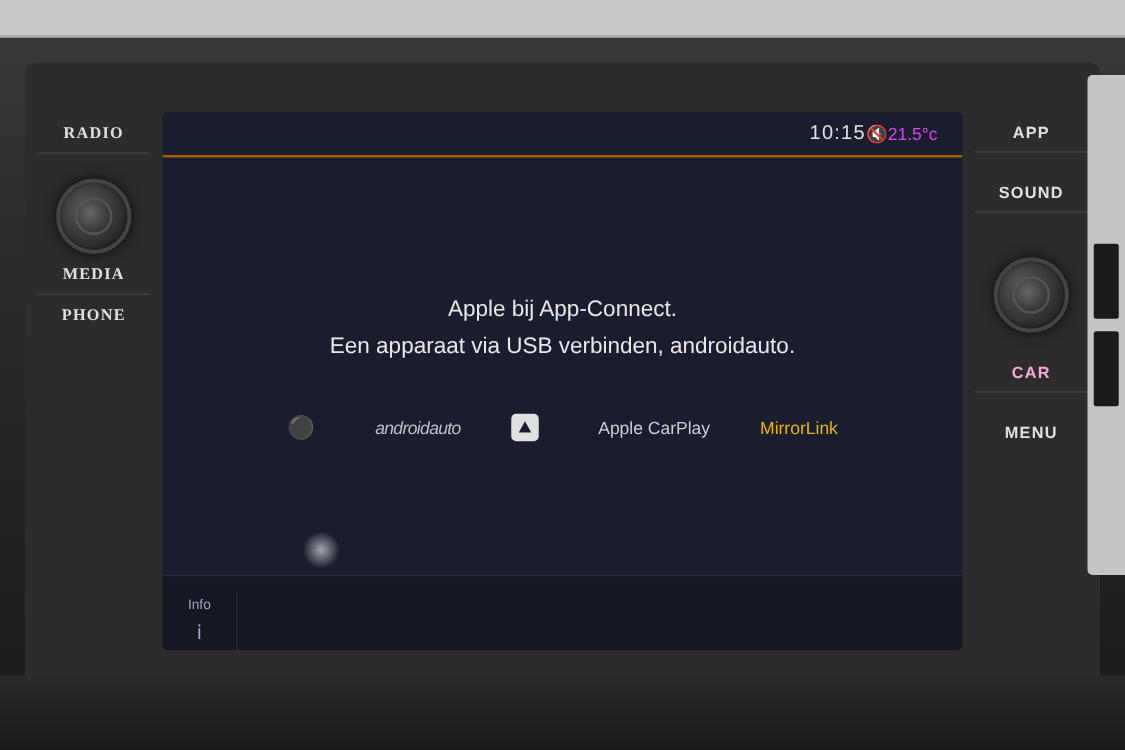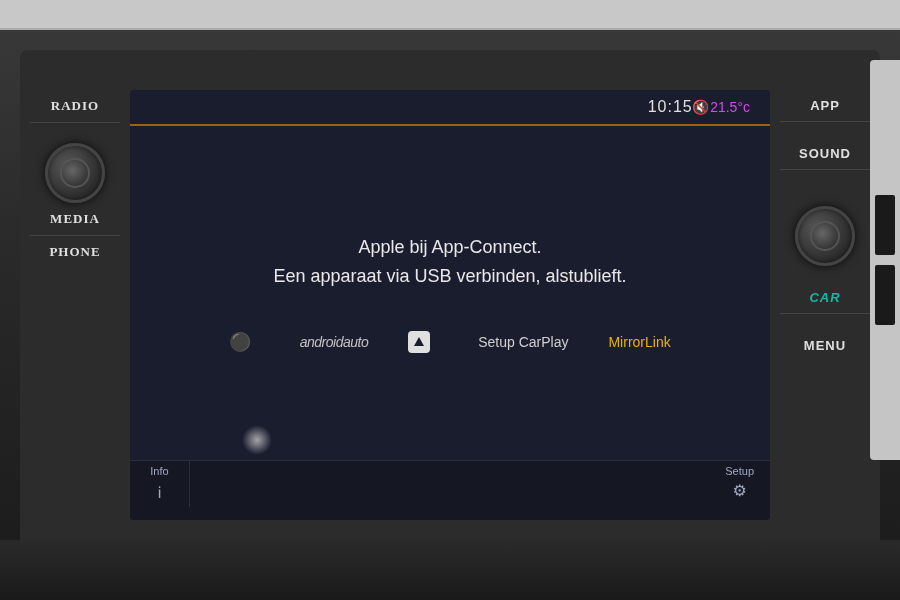--- a/index.html
+++ b/index.html
@@ -206,21 +206,21 @@
       font-size: 14px;
       color: #eab308;
     }
 
     
     .screen-bottom {
       height: 60px;
       background: #151823;
       border-top: 1px solid #2a2d3e;
       display: flex;
-      align-items: flex-start;
+      align-items: flex-end;
     }
 
     .bottom-tab {
       display: flex;
       flex-direction: column;
       align-items: center;
       justify-content: center;
       padding: 4px 12px;
       cursor: pointer;
       border-right: 1px solid #2a2d3e;
@@ -280,22 +280,21 @@
       text-align: center;
       color: #e0e0e0;
       font-size: 13px;
       font-weight: bold;
       letter-spacing: 1px;
       cursor: pointer;
       border-bottom: 1px solid #444;
     }
 
     .right-btn.active {
-      color: #14b8a6;
-      font-style: italic;
+      color: #f9a8d4;
     }
 
     .right-btn:last-of-type {
       border-bottom: none;
     }
 
     .right-knob-container {
       margin-top: 20px;
     }
 
@@ -366,57 +365,53 @@
 
       <div class="screen-header">
         <div class="time">10:15</div>
         <div class="mute-icon">🔇</div>
         <div class="temp">21.5°c</div>
       </div>
 
       <div class="screen-content">
         <div class="welcome-text">
           <div>Apple bij App-Connect.</div>
-          <div>Een apparaat via USB verbinden, alstublieft.</div>
+          <div>Een apparaat via USB verbinden, androidauto.</div>
         </div>
 
         <div class="services-row">
 
           <div class="service-item">
             <span style="color:#4CAF50;font-size:18px;">⚫</span>
             <span class="android-auto service-label">androidauto</span>
           </div>
 
           <div class="service-item">
             <div class="carplay-icon">
               <svg width="14" height="14" viewBox="0 0 14 14">
                 <polygon points="7,2 12,11 2,11" fill="#1a1d2e"></polygon>
               </svg>
             </div>
-            <span class="service-label">Setup CarPlay</span>
+            <span class="service-label">Apple CarPlay</span>
           </div>
 
           <div class="service-item">
             <span class="mirrorlink-label">MirrorLink</span>
           </div>
 
         </div>
       </div>
 
       <div class="screen-bottom">
         <div class="bottom-tab">
           <span class="tab-label">Info</span>
           <span class="tab-icon">ℹ</span>
         </div>
         <div style="width:1px;background:#2a2d3e;margin:8px 0;"></div>
         <div class="bottom-spacer"></div>
-        <div class="setup-tab">
-          <span class="tab-label">Setup</span>
-          <span class="tab-icon">⚙</span>
-        </div>
       </div>
 
       <div class="screen-glare"></div>
     </div>
 
     <div class="right-controls">
       <div class="right-btn">APP</div>
       <div class="right-btn">SOUND</div>
       <div class="right-knob-container knob-container">
         <div class="knob">

